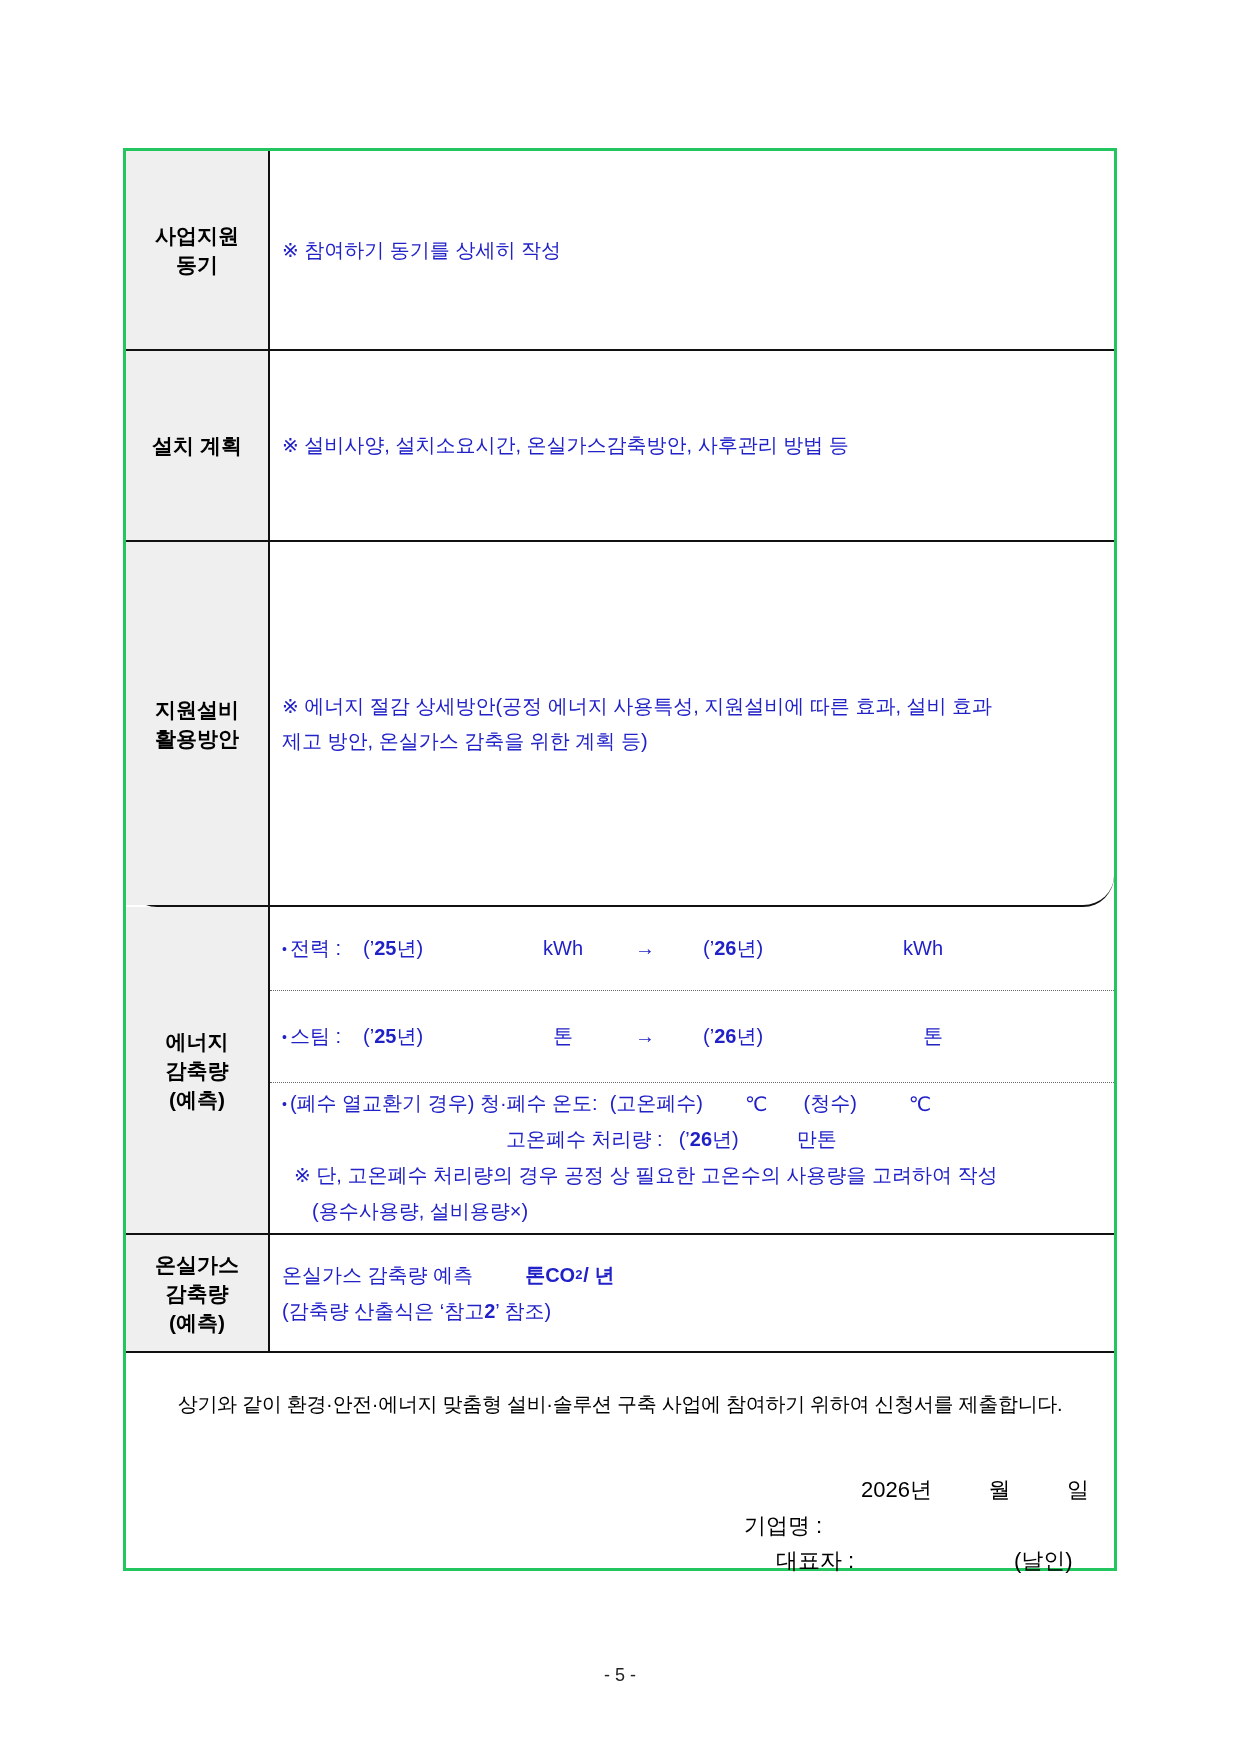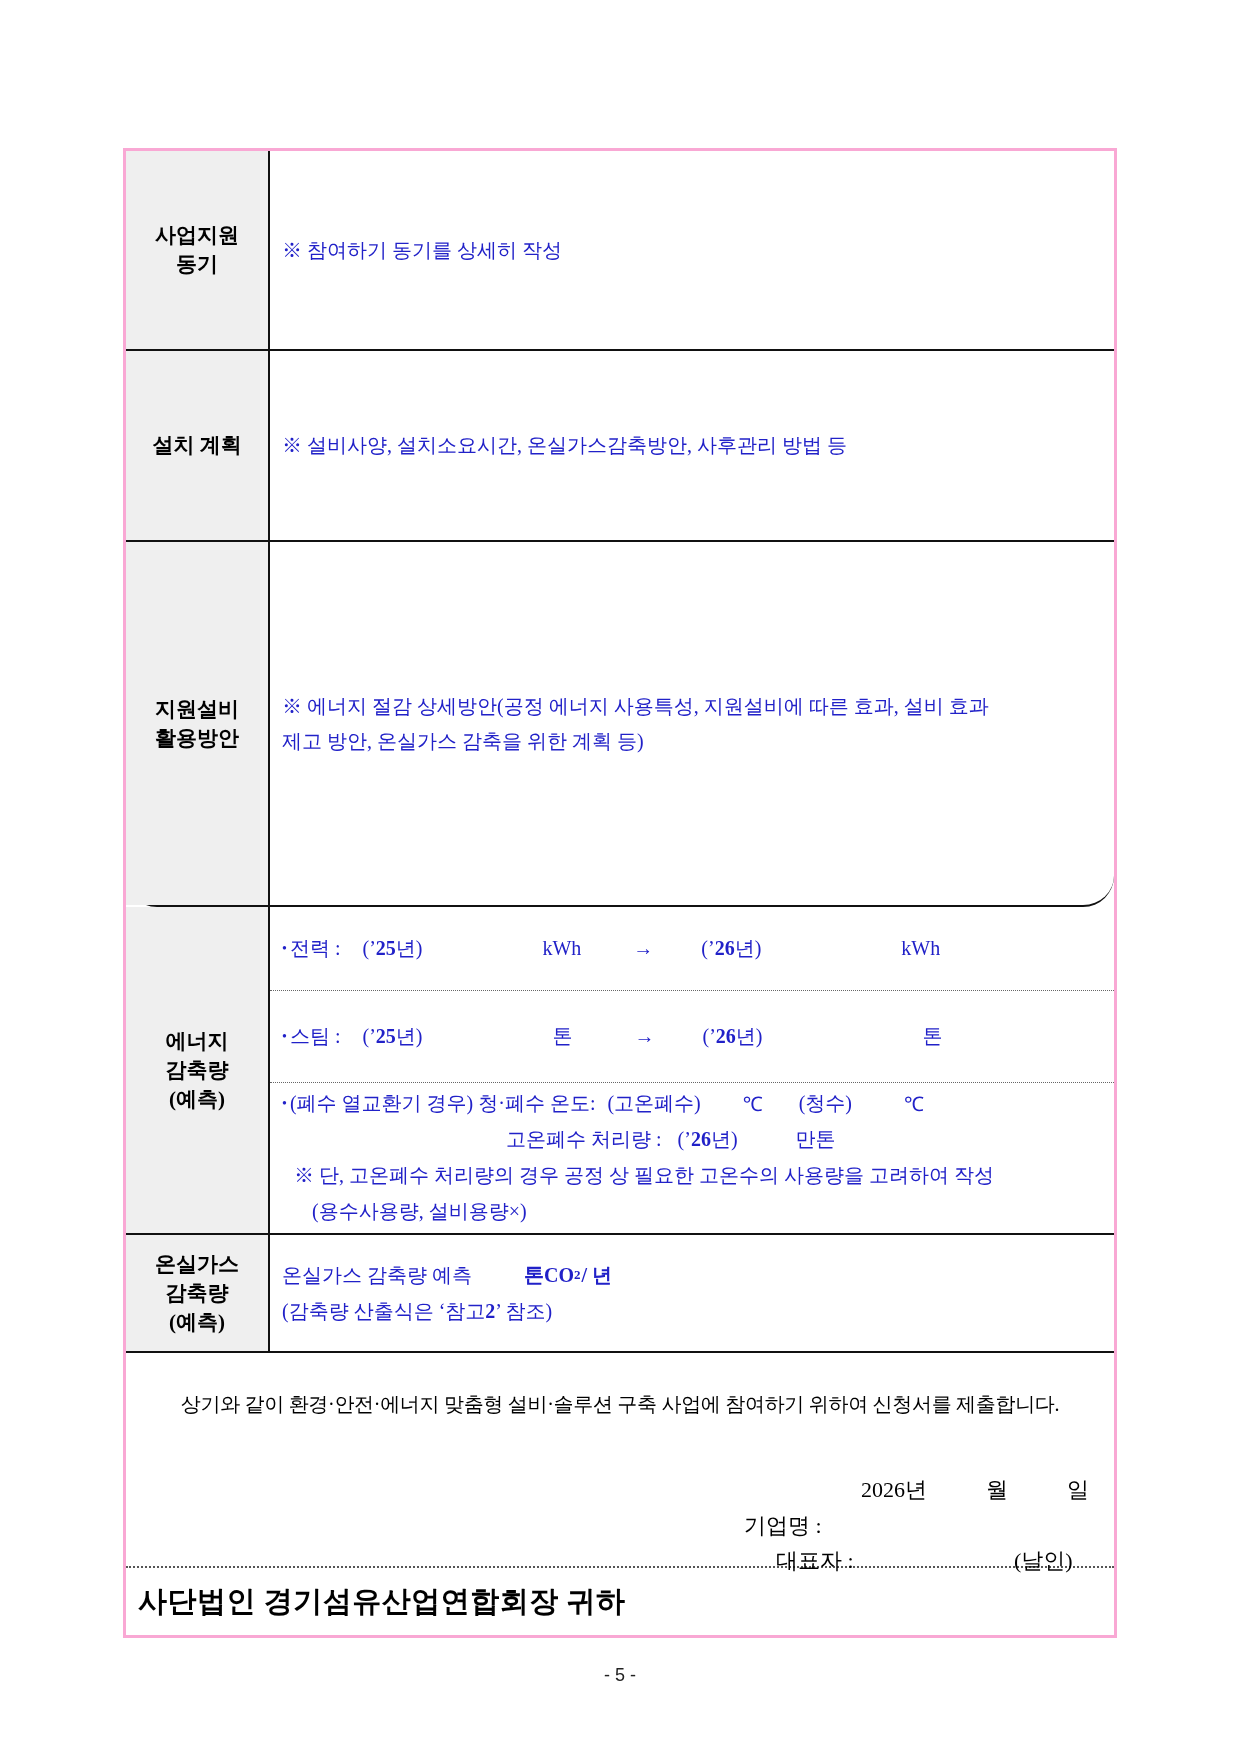--- a/index.html
+++ b/index.html
@@ -4,23 +4,22 @@
 <style>
   * { margin:0; padding:0; box-sizing:border-box; }
   html,body { background:#ffffff; }
   body {
     width:1240px; height:1753px; position:relative;
     font-family:"Liberation Sans","DejaVu Sans",sans-serif;
     color:#000;
   }
   .doc-table {
     position:absolute; left:123px; top:148px; width:994px;
-    border:3px solid #f9a8d4;
+    border:3px solid #22c55e;
     background:#fff;
-    font-family:Liberation Serif, serif;
   }
   .trow { display:flex; border-bottom:2px solid #111; }
   .trow:last-child { border-bottom:none; }
   .r1 { height:200px; }
   .r2 { height:191px; }
   .r3 { height:365px;border-radius:31px; }
   .r4 { height:328px; }
   .r5 { height:118px; }
   .r6 { height:215px; border-bottom:2px dotted #555; }
   .r7 { height:67px; }
@@ -193,19 +192,16 @@
         <span><span>2026</span><span>년</span></span>
         <span>월</span>
         <span>일</span>
       </div>
       <div class="companyline">기업명 :</div>
       <div class="ceoline">대표자 :</div>
       <div class="sealline">(날인)</div>
     </div>
   </div>
 
-  <div class="trow r7">
-    <div class="recipient-cell">사단법인 경기섬유산업연합회장 귀하</div>
-  </div>
 
 </div>
 
 <div class="page-number">- 5 -</div>
 
 </body></html>

